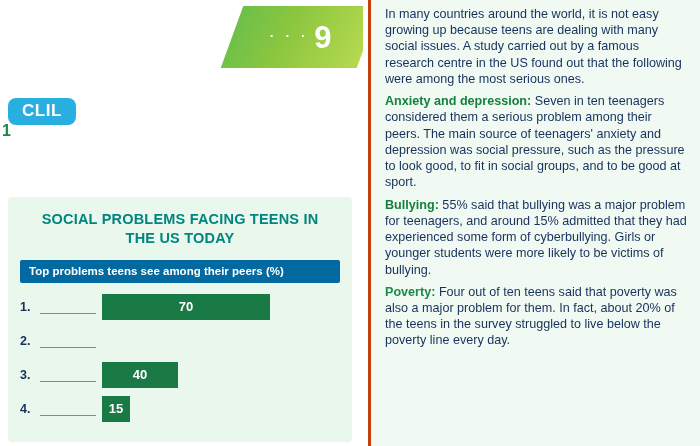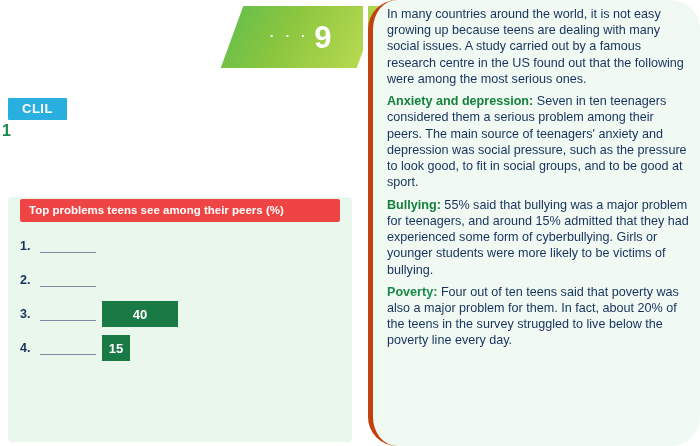--- a/index.html
+++ b/index.html
@@ -54,25 +54,25 @@
     font-weight: bold;
     line-height: 1;
   }
 
   
   .clil-badge {
     position: absolute;
     left: 8px; top: 98px;
     background: #29aee0;
     color: #ffffff;
-    font-size: 13px;
+    font-size: 17px;
     font-weight: bold;
     letter-spacing: 0.5px;
     padding: 3px 14px 4px 14px;
-    border-radius: 1px;
+    border-radius: 8px;
   }
 
   
   .ex-number {
     position: absolute;
     left: 2px; top: 122px;
     color: #1a8a4a;
     font-size: 16px;
     font-weight: bold;
   }
@@ -98,22 +98,22 @@
   .chart-title {
     text-align: center;
     color: #00857f;
     font-size: 14.5px;
     font-weight: bold;
     line-height: 1.3;
     padding: 13px 20px 0 20px;
     letter-spacing: 0.2px;
   }
   .chart-subtitle {
-    margin: 2px 12px 0 12px;
-    background: #ef4444;
+    margin: 12px 12px 0 12px;
+    background: #0369a1;
     color: #ffffff;
     font-size: 11.5px;
     font-weight: bold;
     padding: 5px 8px 6px 9px;
     border-radius: 2px;
   }
   .chart-rows {
     margin-top: 8px;
     padding: 0 12px 0 12px;
   }
@@ -156,22 +156,21 @@
     font-size: 13px;
     font-weight: bold;
   }
 
   
   .right-col {
     position: absolute;
     left: 368px; top: 0;
     width: 332px; height: 446px;
     background: #f0faf2;
-    border-left: 5px solid #c2410c;
-    border-radius: 29px;
+    border-left: 3px solid #c2410c;
   }
   .right-inner {
     padding: 6px 10px 6px 14px;
     color: #17315e;
     font-size: 12.6px;
     line-height: 1.29;
   }
   .para { margin-bottom: 6px; }
   .para:last-child { margin-bottom: 0; }
   .term { font-weight: bold; }
@@ -200,25 +199,31 @@
         <span class="banner-num">9</span>
       </div>
     </div>
 
     <div class="clil-badge">CLIL</div>
 
     <div class="ex-number">1</div>
 
 
     <div class="chart-panel">
+      <div class="chart-title">SOCIAL PROBLEMS FACING TEENS IN THE US TODAY</div>
       <div class="chart-subtitle">Top problems teens see among their peers (%)</div>
       <div class="chart-rows" id="chart-rows">
           <div class="chart-row">
             <span class="row-label">1.</span>
             <span class="row-blank"></span>
+            <div class="bar-area">
+              <div class="bar" style="width: 168px;">
+                <span class="bar-value">70</span>
+              </div>
+            </div>
           </div>
           <div class="chart-row">
             <span class="row-label">2.</span>
             <span class="row-blank"></span>
           </div>
           <div class="chart-row">
             <span class="row-label">3.</span>
             <span class="row-blank"></span>
             <div class="bar-area">
               <div class="bar" style="width: 76px;">

